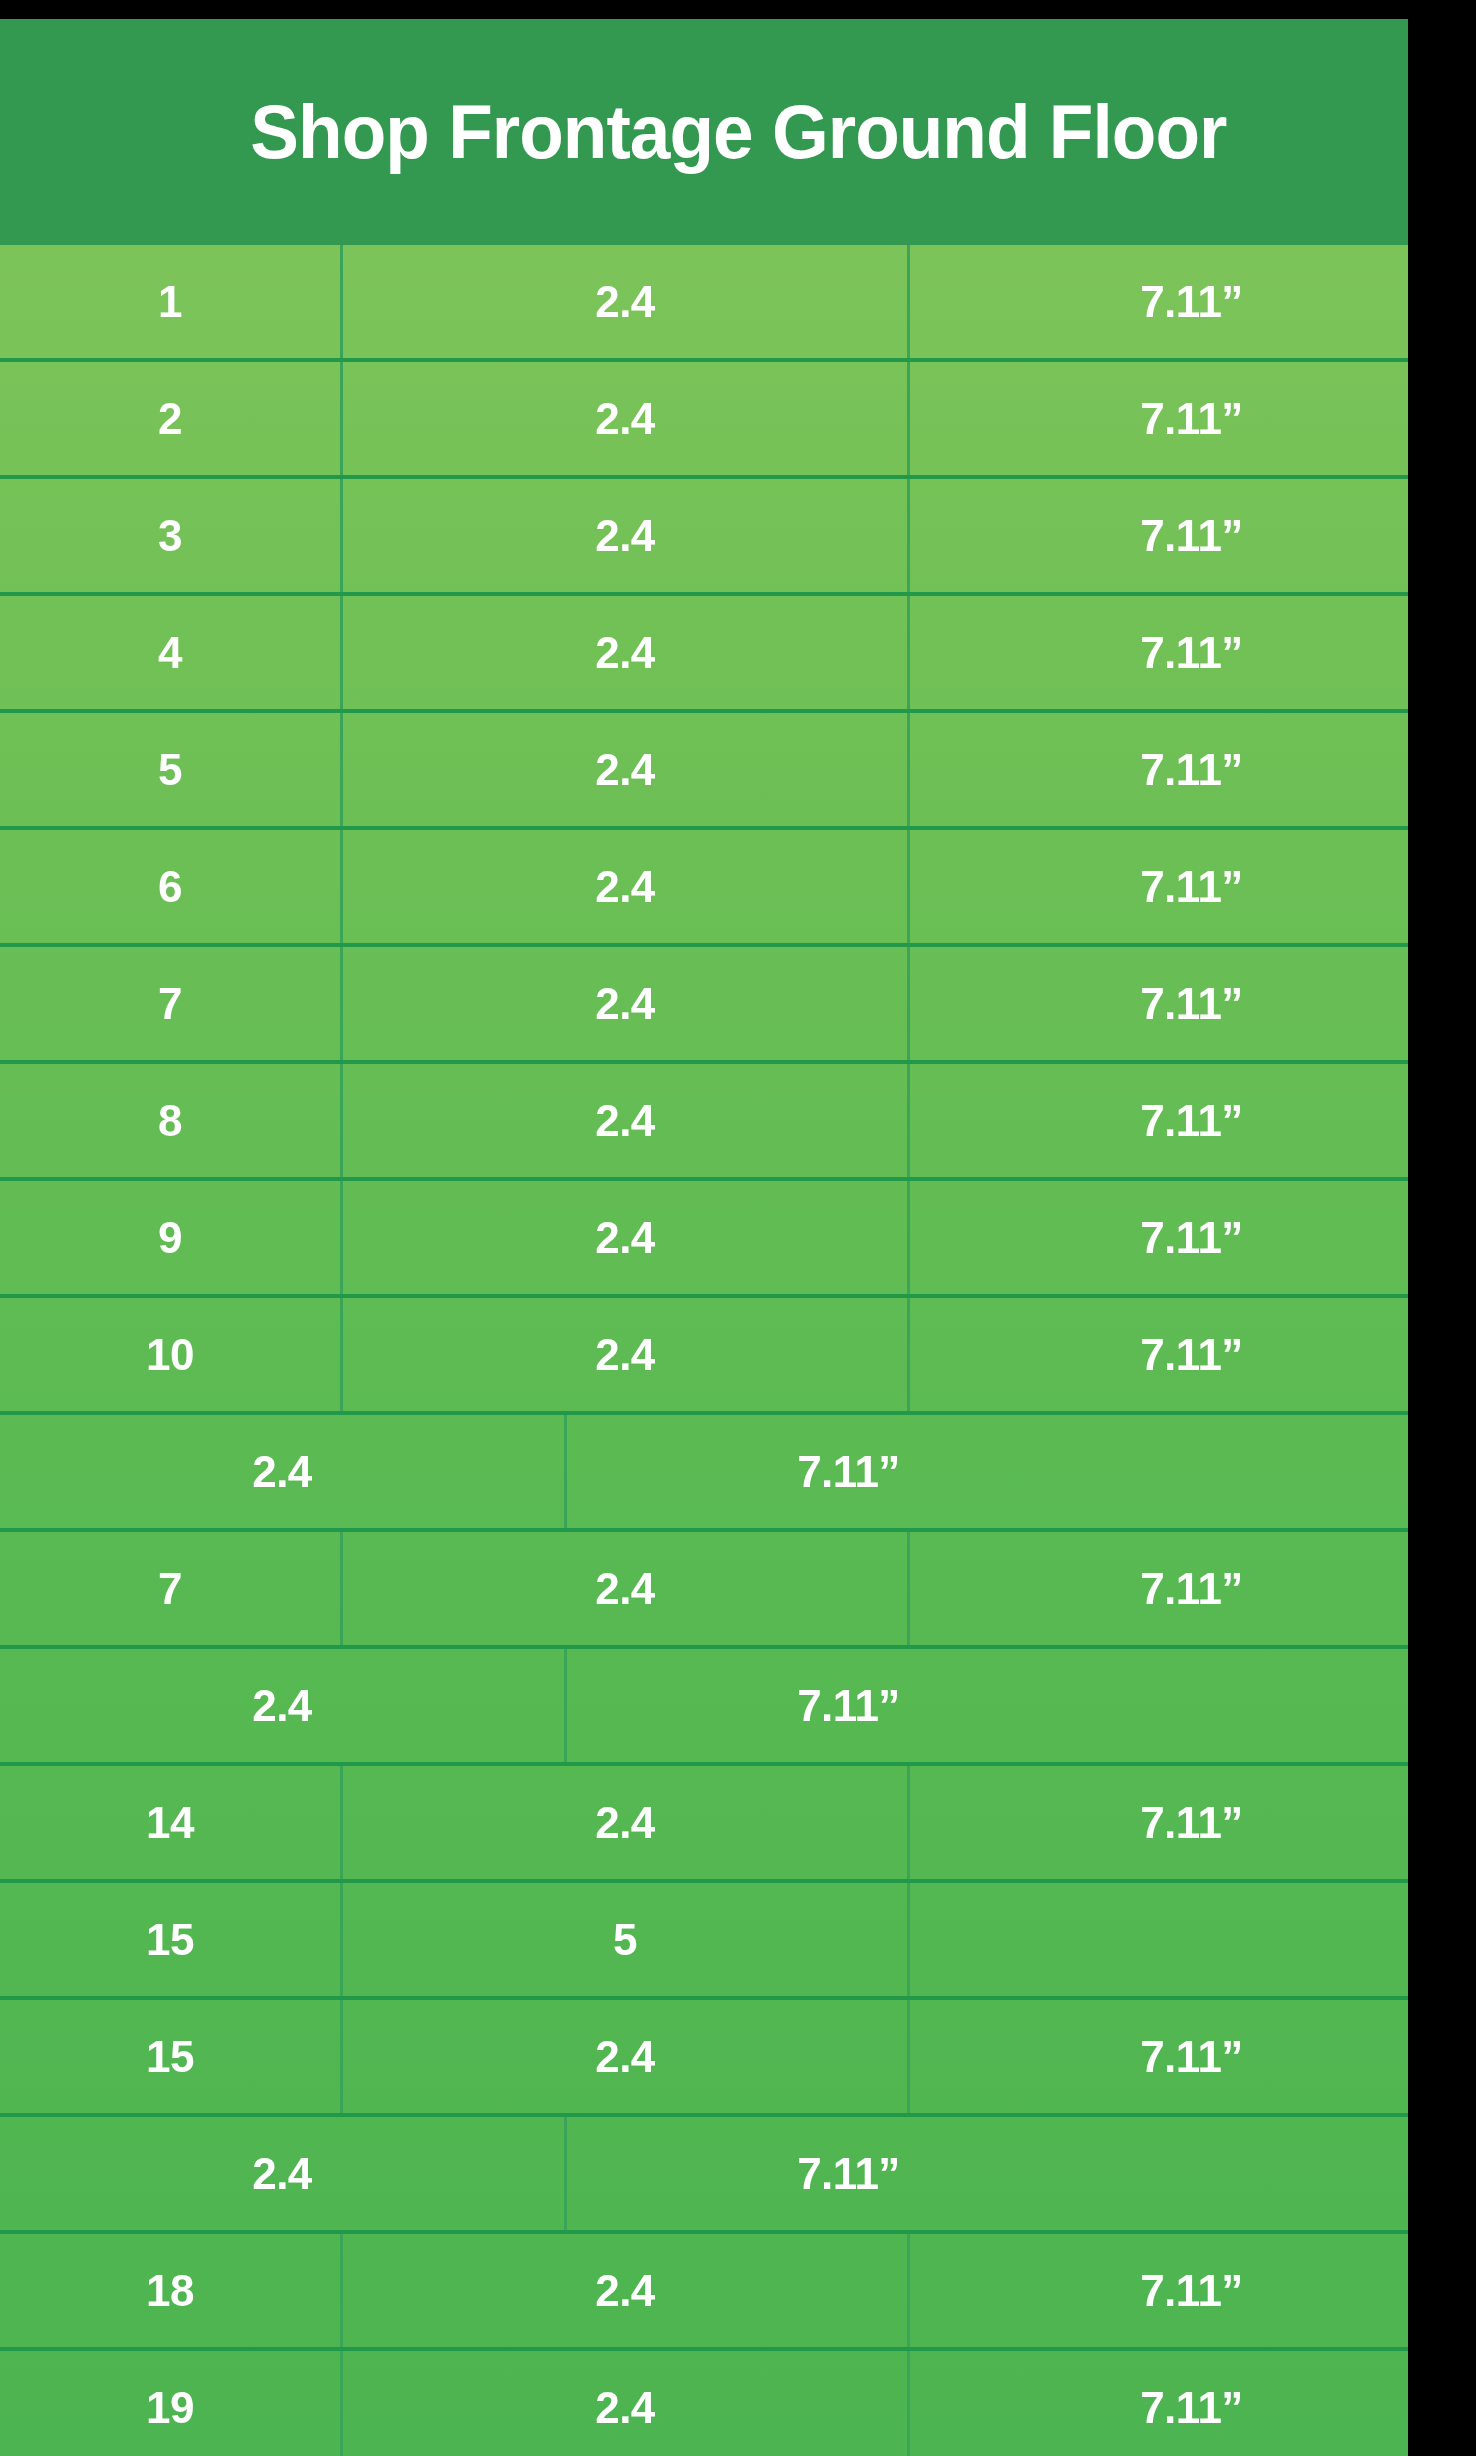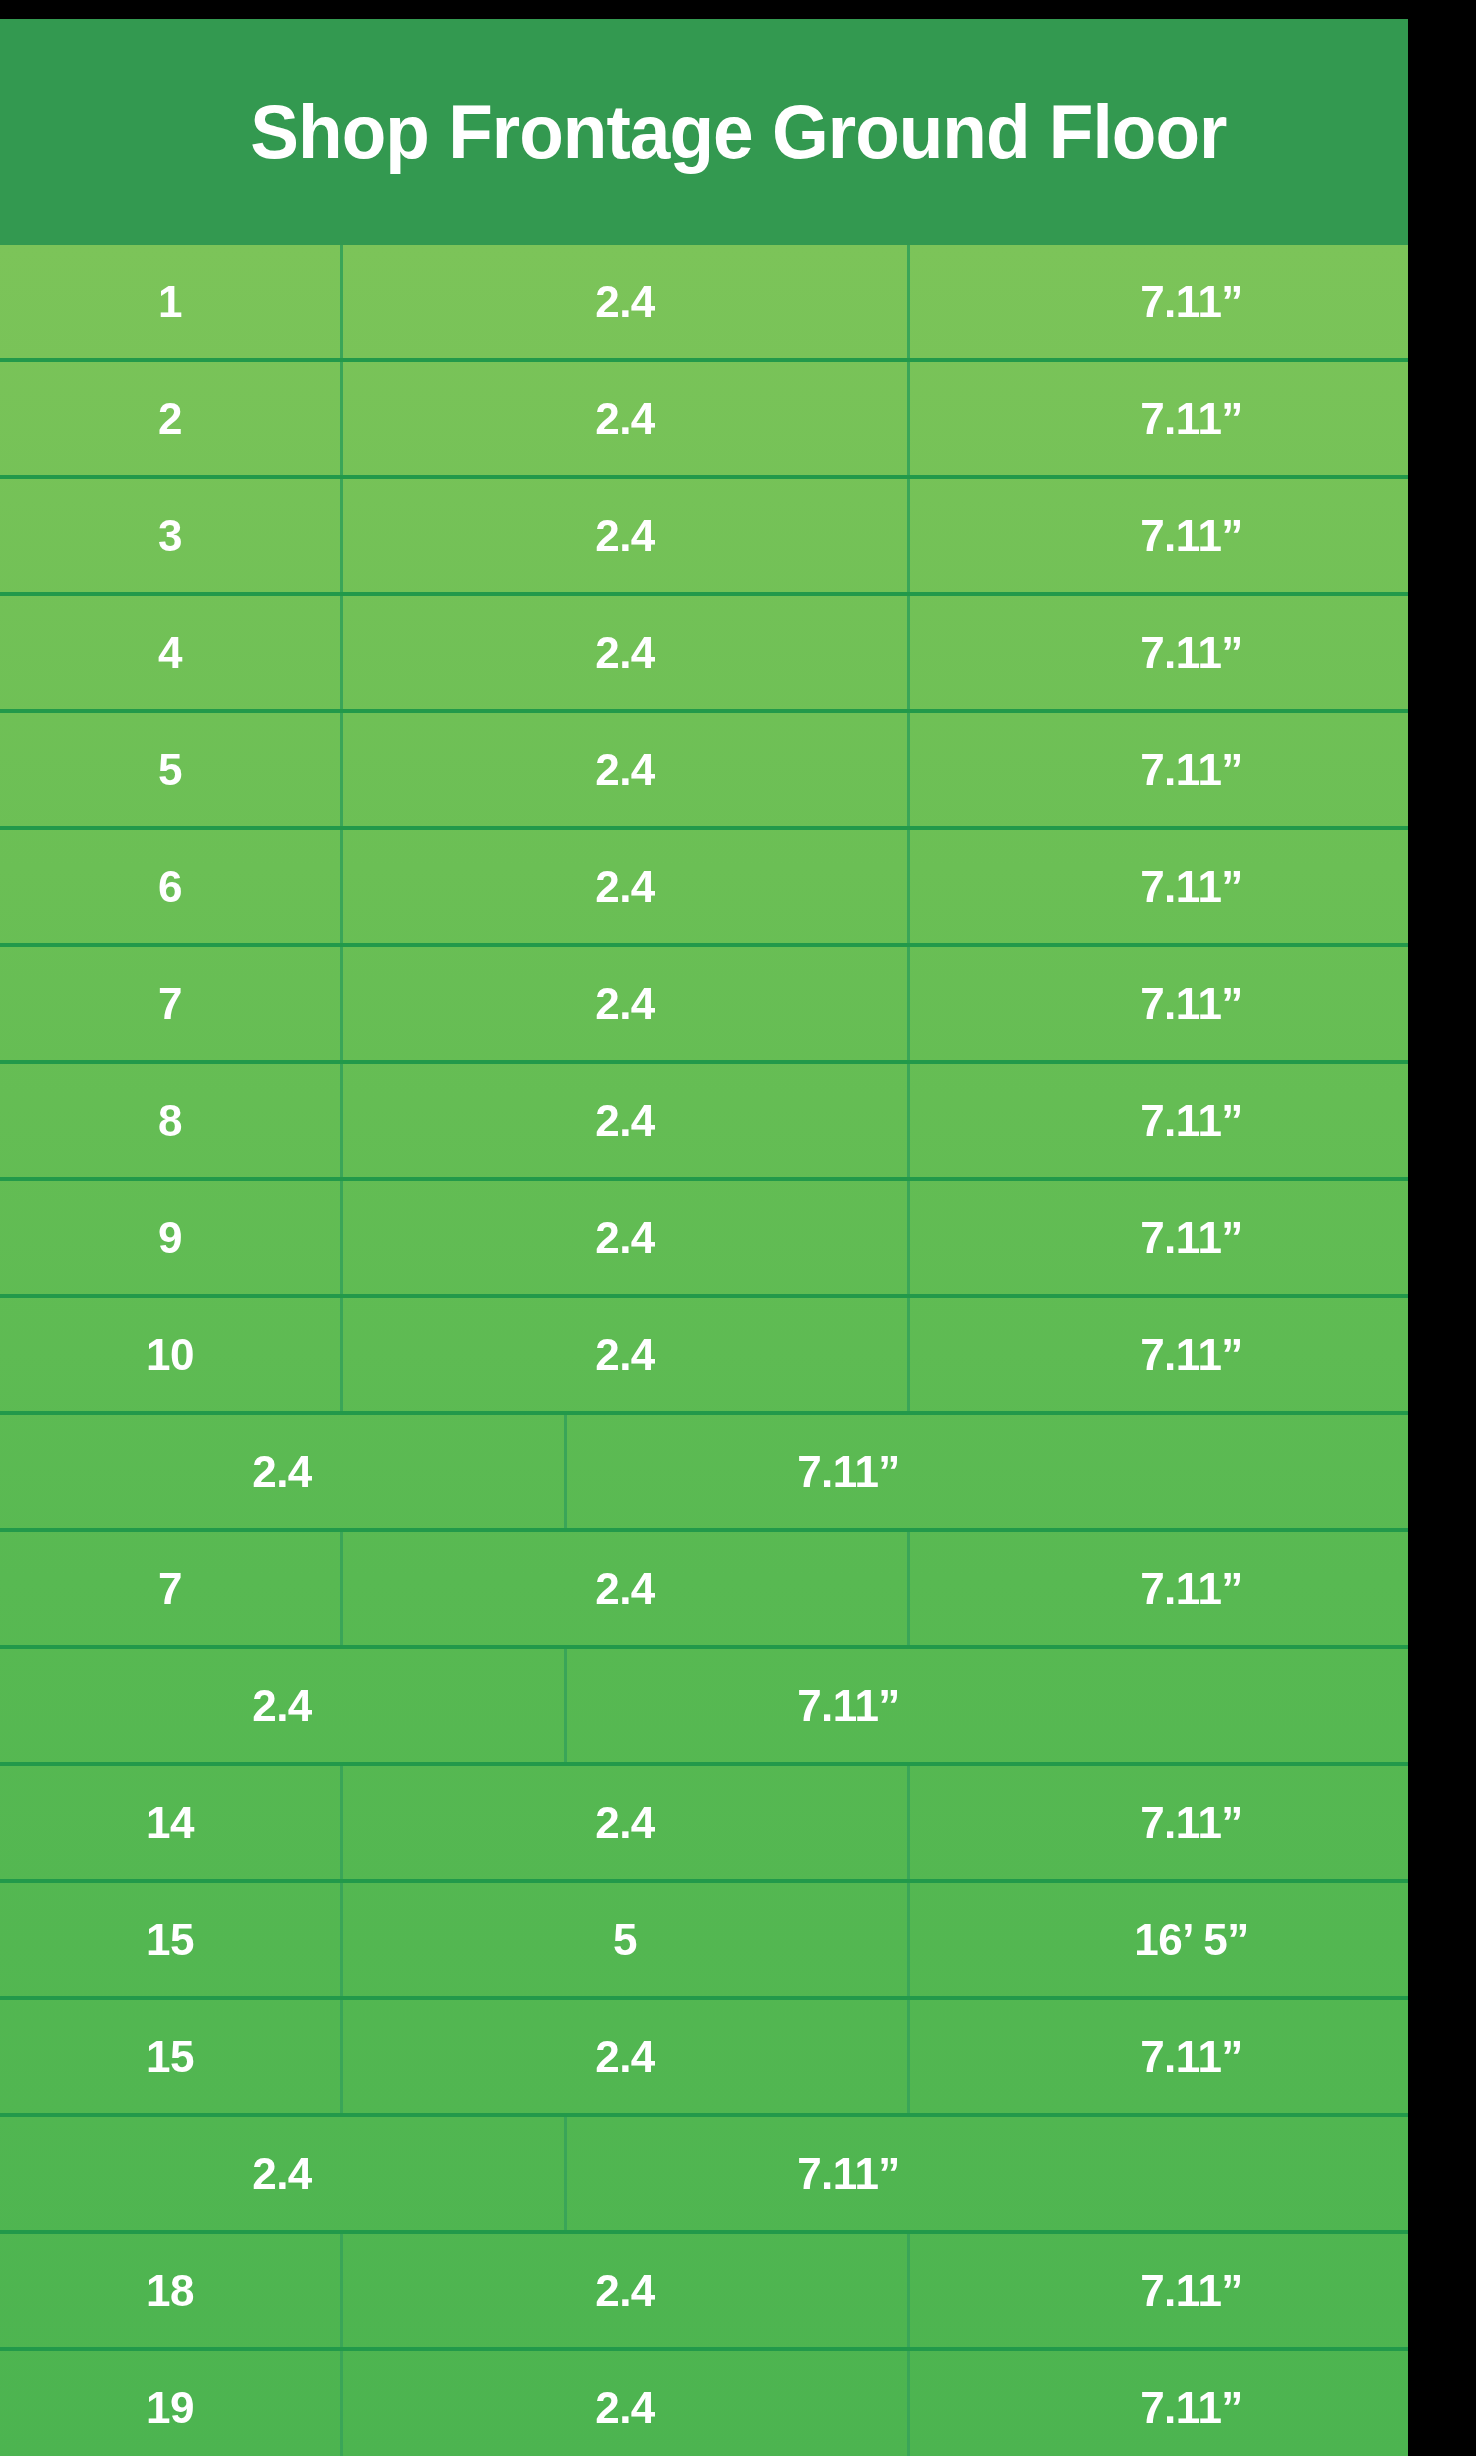--- a/index.html
+++ b/index.html
@@ -190,21 +190,20 @@
           <div class="cell c-imperial">7.11”</div>
         </div>
         <div class="row">
           <div class="cell c-index">14</div>
           <div class="cell c-metric">2.4</div>
           <div class="cell c-imperial">7.11”</div>
         </div>
         <div class="row">
           <div class="cell c-index">15</div>
           <div class="cell c-metric">5</div>
-          <div class="cell c-imperial">16’ 5”</div>
         </div>
         <div class="row">
           <div class="cell c-index">15</div>
           <div class="cell c-metric">2.4</div>
           <div class="cell c-imperial">7.11”</div>
         </div>
         <div class="row">
           <div class="cell c-metric">2.4</div>
           <div class="cell c-imperial">7.11”</div>
         </div>

